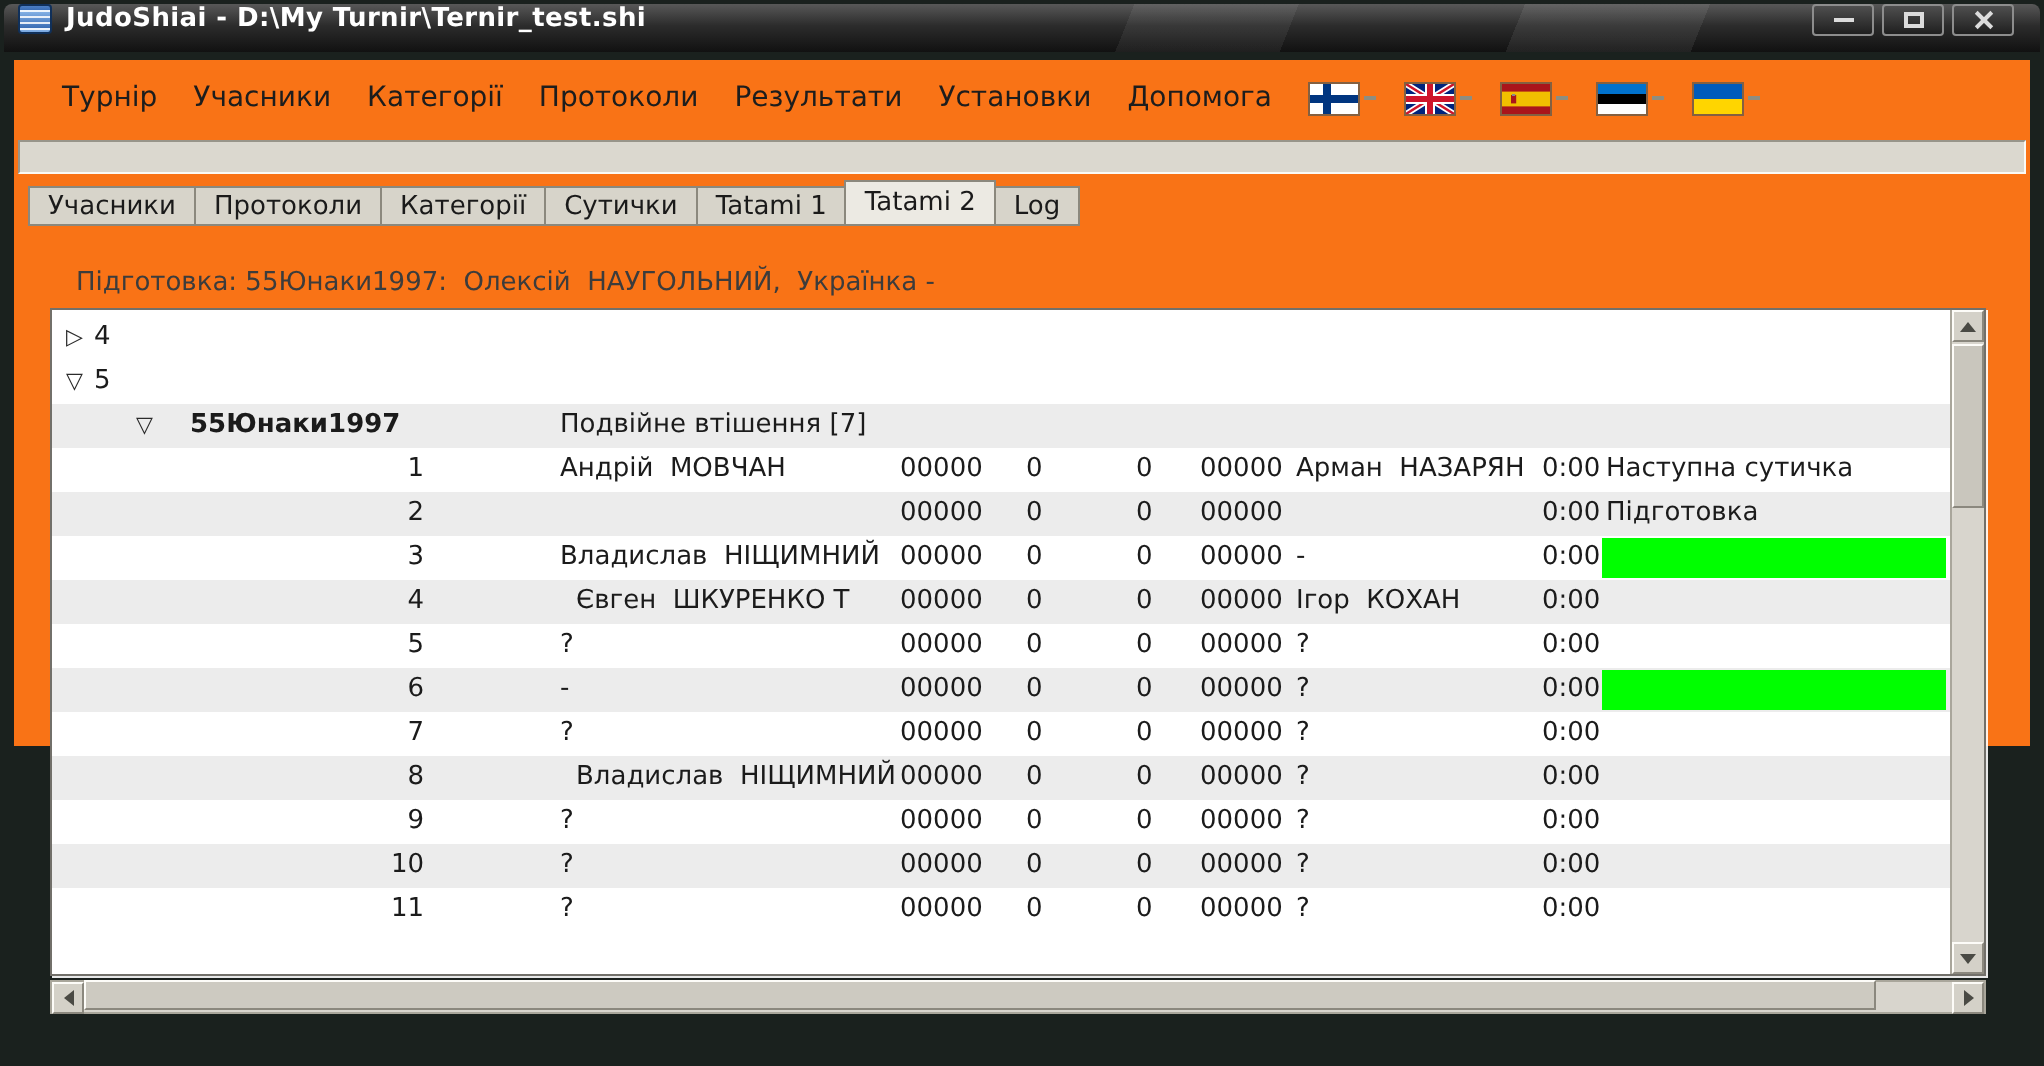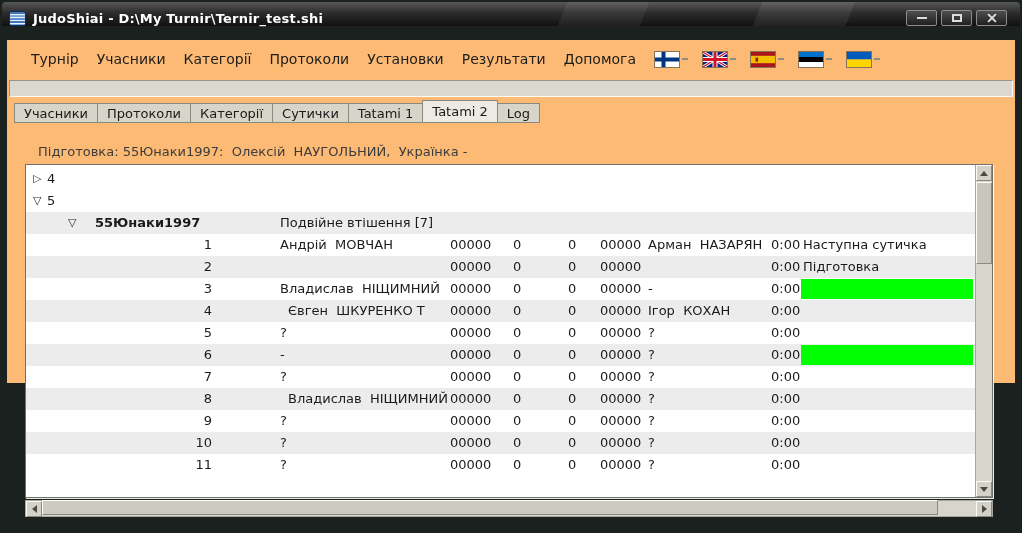--- a/index.html
+++ b/index.html
@@ -6,21 +6,21 @@
   html,body { margin:0; padding:0; }
   body {
     width:1022px; height:533px; position:relative; overflow:hidden;
     background:#1a211e;
     font-family:"DejaVu Sans", sans-serif;
   }
 
   
   .titlebar {
     position:absolute; left:2px; top:2px; right:2px; height:24px;
-    display:flex; align-items:flex-end; padding:0 7px;
+    display:flex; align-items:flex-start; padding:0 7px;
     border-radius:4px 4px 0 0;
     background:
       linear-gradient(112deg, transparent 55%, rgba(255,255,255,.06) 55%, rgba(255,255,255,.06) 63%, transparent 63%, transparent 74%, rgba(255,255,255,.07) 74%, rgba(255,255,255,.07) 83%, transparent 83%),
       linear-gradient(180deg,#585858,#2c2c2c 45%,#111111);
   }
   .app-icon {
     width:17px; height:15px; border-radius:2px; border:1px solid #10305a;
     background:
       repeating-linear-gradient(180deg, rgba(255,255,255,.85) 0 1px, transparent 1px 3px),
       linear-gradient(180deg,#8cb8ea,#3a6db5);
@@ -34,22 +34,22 @@
     background:linear-gradient(180deg,#4f4f4f,#1f1f1f);
   }
   .glyph-min { position:absolute; left:50%; top:50%; width:10px; height:2px; background:#dcdcdc; transform:translate(-50%,-50%); }
   .glyph-max { position:absolute; left:50%; top:50%; width:10px; height:8px; border:2px solid #dcdcdc; transform:translate(-50%,-50%); }
   .glyph-x1,.glyph-x2 { position:absolute; left:50%; top:50%; width:11px; height:2px; background:#dcdcdc; }
   .glyph-x1 { transform:translate(-50%,-50%) rotate(45deg); }
   .glyph-x2 { transform:translate(-50%,-50%) rotate(-45deg); }
 
   
   .client {
-    position:absolute; left:7px; top:40px; width:1008px; height:343px;
-    background:#fdba74;
+    position:absolute; left:7px; top:30px; width:1008px; height:343px;
+    background:#f97316;
   }
 
   .menubar { position:absolute; left:0; top:2px; right:0; height:34px; display:flex; align-items:center; padding-left:15px; }
   .menu-item { font-size:14px; color:#1d1d1d; padding:4px 9px; white-space:pre; }
   .flags { display:flex; align-items:center; margin-left:10px; gap:15px; }
   .flag-btn { display:flex; align-items:center; gap:3px; }
   .flag-img { width:24px; height:15px; display:block; box-shadow:0 0 0 1px rgba(92,90,80,.75); }
   .flag-img svg { display:block; }
   .flag-dash { width:6px; height:2px; background:#8f8d80; }
 
@@ -148,22 +148,22 @@
 </div>
 
 <div class="client">
 
   <div class="menubar">
     <span id="menu-items" style="display:flex;">
         <span class="menu-item">Турнір</span>
         <span class="menu-item">Учасники</span>
         <span class="menu-item">Категорії</span>
         <span class="menu-item">Протоколи</span>
+        <span class="menu-item">Результати</span>
         <span class="menu-item">Установки</span>
-        <span class="menu-item">Результати</span>
         <span class="menu-item">Допомога</span>
       </span>
     <span class="flags" id="flag-items">
         <span class="flag-btn">
           <span class="flag-img">
             <svg width="24" height="15" viewBox="0 0 24 15">
               <rect width="24" height="15" fill="#ffffff"></rect>
               <rect x="6.5" width="4" height="15" fill="#003580"></rect>
               <rect y="5.5" width="24" height="4" fill="#003580"></rect>
             </svg>

